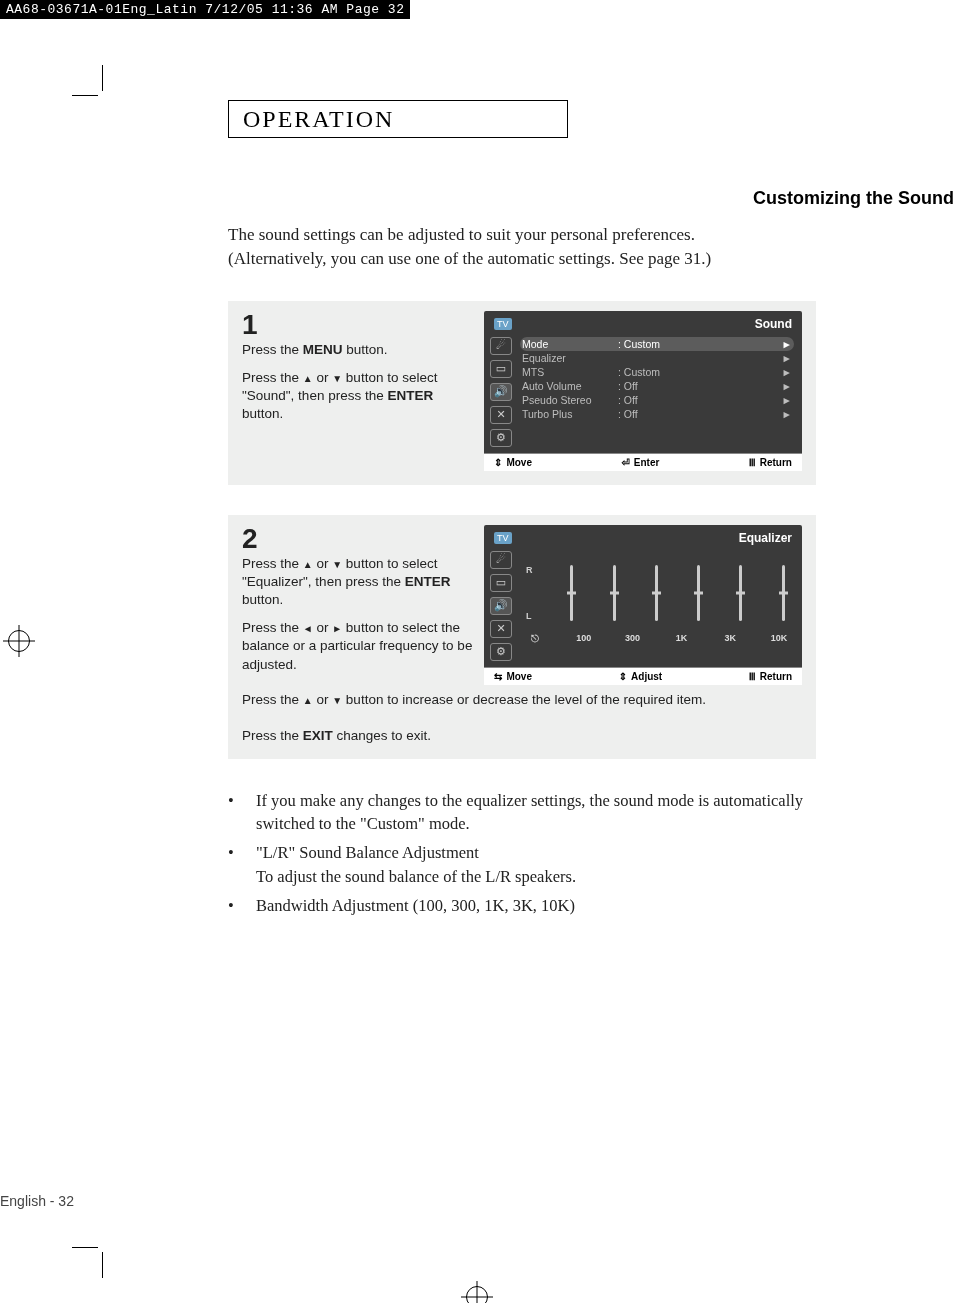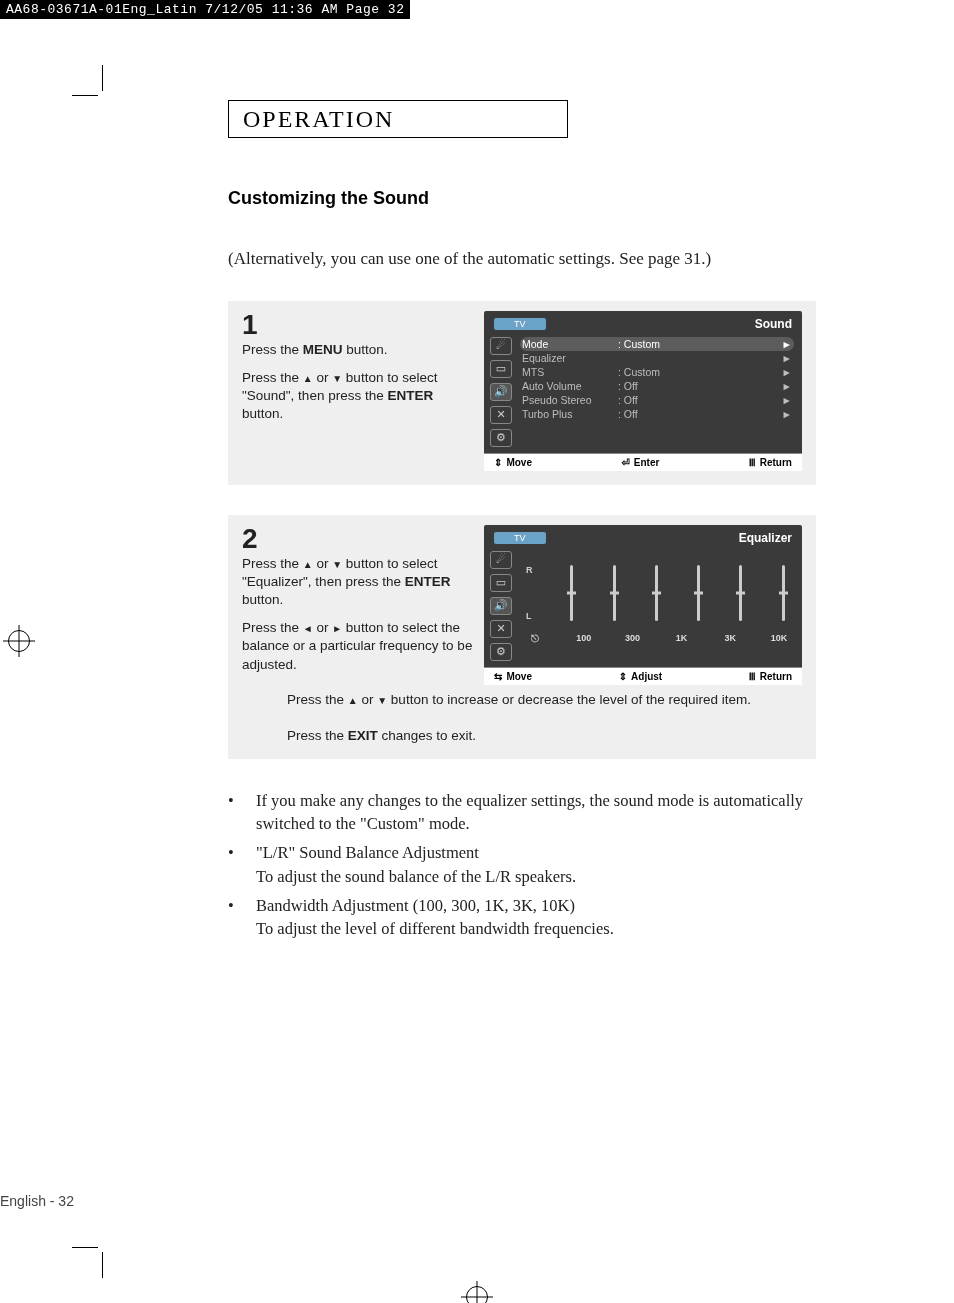--- a/index.html
+++ b/index.html
@@ -54,20 +54,21 @@
     font-size: 20px;
     letter-spacing: 2px;
     font-family: Georgia, serif;
   }
   .op-box span.first { font-size:24px; }
   .section-title {
     font-family: Arial, Helvetica, sans-serif;
     font-weight: bold;
     font-size: 18px;
     margin: 50px 0 14px 118px;
+    text-align: right;
   }
   .intro {
     font-family: Georgia, serif;
     font-size: 17px;
     line-height: 1.4;
     margin-left: 118px;
     max-width: 560px;
     color: #222;
   }
   .step-block {
@@ -88,39 +89,38 @@
     margin-bottom: 2px;
   }
   .step-left p { margin-bottom: 10px; }
   .step-left b { font-weight: bold; }
   .step-full-text {
     font-family: Arial, Helvetica, sans-serif;
     font-size: 13.5px;
     line-height:1.35;
     color:#222;
     margin-top:6px;
-    margin-left:45px;
   }
   .step-block.two { display:block; }
   .step-block.two .toprow { display:flex; gap:10px; }
   .osd {
     flex: 1;
     background: #3a3a3a;
     color: #cfcfcf;
     font-family: Arial, Helvetica, sans-serif;
     font-size: 11px;
     border-radius: 2px;
     padding: 4px 0 0 0;
     position: relative;
   }
   .osd .titlebar {
     display:flex; justify-content:space-between; align-items:center;
     padding: 2px 10px 4px 10px;
   }
-  .osd .titlebar .tv { background:#6aa2c8; color:#fff; font-size:9px; padding:1px 20px; border-radius:2px;}
+  .osd .titlebar .tv { background:#6aa2c8; color:#fff; font-size:9px; padding:1px 3px; border-radius:2px;}
   .osd .titlebar .panel-title { color:#fff; font-weight:bold; font-size:12px; }
   .osd .body { display:flex; }
   .osd .iconcol {
     width: 34px;
     display:flex; flex-direction:column; gap:5px;
     align-items:center;
     padding: 2px 0 6px 0;
   }
   .osd .iconcol .ic {
     width:22px; height:18px;
@@ -254,21 +254,21 @@
 <div class="reg-target reg-left"></div>
 <div class="reg-target reg-bottom"></div>
 
 <div class="page">
   <div class="op-box">
     <span class="first">OPERATION</span>
   </div>
 
   <div class="section-title">Customizing the Sound</div>
   <div class="intro">
-    <br>
+    <span>The sound settings can be adjusted to suit your personal preferences.</span><br>
     <span>(Alternatively, you can use one of the automatic settings. See page 31.)</span>
   </div>
 
   <div class="step-block">
     <div class="step-left">
       <div class="num">1</div>
       <p>
         <span>Press the </span><b>MENU</b><span> button.</span>
       </p>
       <p>
@@ -433,19 +433,18 @@
       <div class="dot">•</div>
       <div class="txt">
         <span class="sub">"L/R" Sound Balance Adjustment</span>
         <span class="sub">To adjust the sound balance of the L/R speakers.</span>
       </div>
     </div>
     <div class="item">
       <div class="dot">•</div>
       <div class="txt">
         <span class="sub">Bandwidth Adjustment (100, 300, 1K, 3K, 10K)</span>
-        <span class="sub">To adjust the level of different bandwidth frequencies.</span>
       </div>
     </div>
   </div>
 </div>
 
 <div class="footer-pagenum">English - 32</div>
 
 </body></html>

